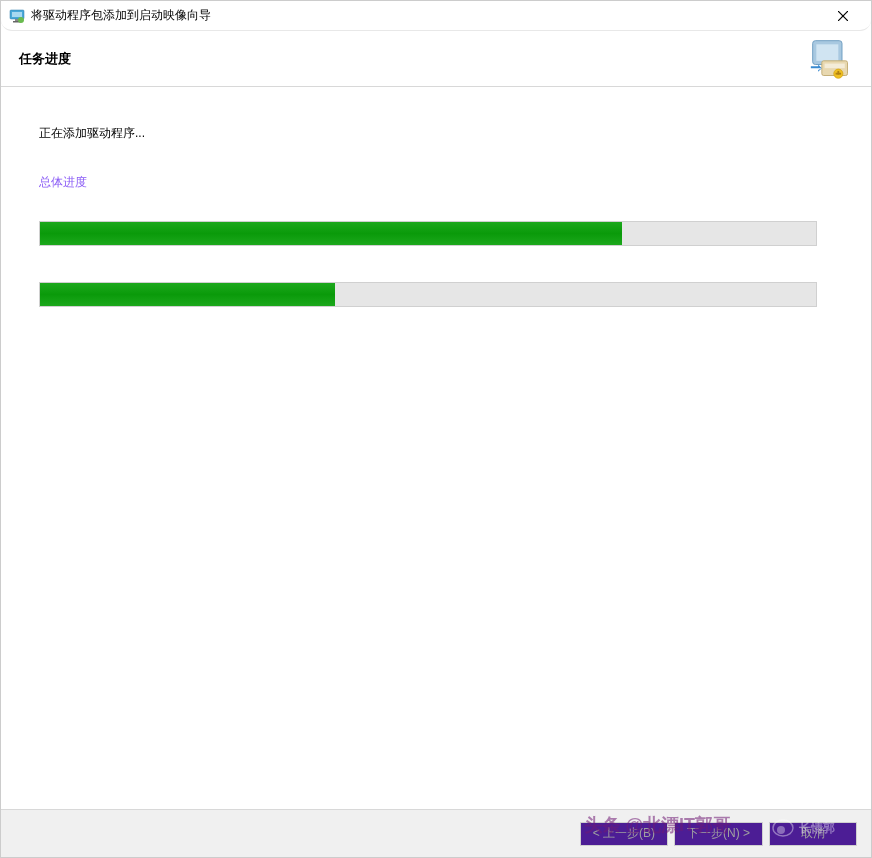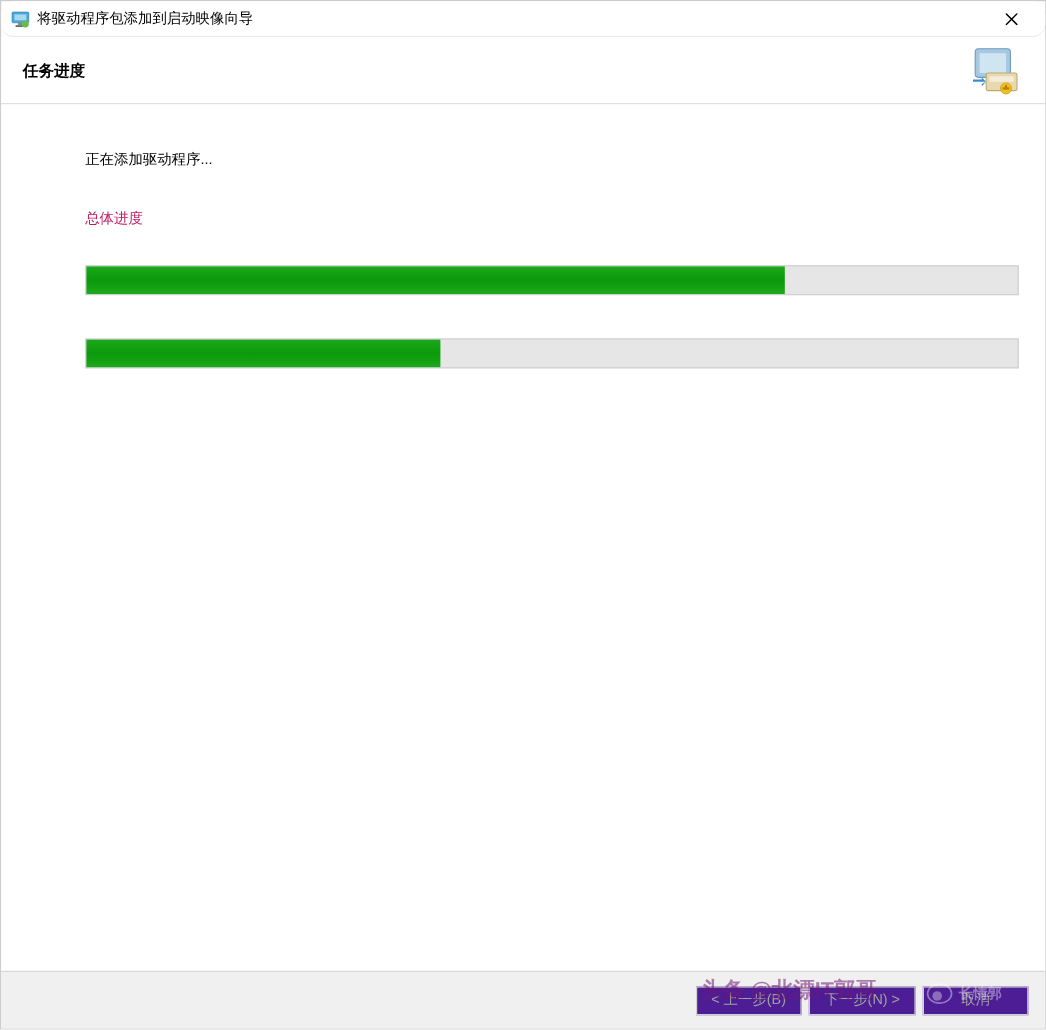--- a/index.html
+++ b/index.html
@@ -66,32 +66,32 @@
       font-size: 13px;
       font-weight: bold;
       color: #000;
     }
     .header-icon {
       width: 44px;
       height: 44px;
     }
     .content {
       flex: 1;
-      padding: 38px 70px;
+      padding: 38px 38px;
       background: #ffffff;
       overflow: hidden;
     }
     .status-text {
       font-size: 12px;
       color: #000;
       margin-bottom: 32px;
     }
     .progress-label {
       font-size: 12px;
-      color: #be185d;
+      color: #8b5cf6;
       margin-bottom: 30px;
       font-family: Liberation Mono, monospace;
     }
     .progress-bar {
       width: 778px;
       height: 25px;
       background: #e6e6e6;
       border: 1px solid #d0d0d0;
       margin-bottom: 36px;
       position: relative;

